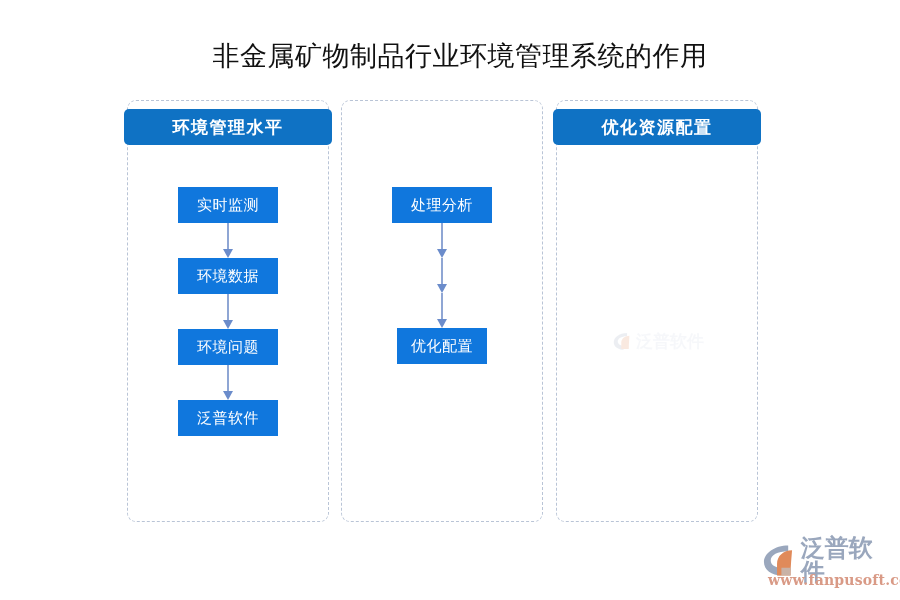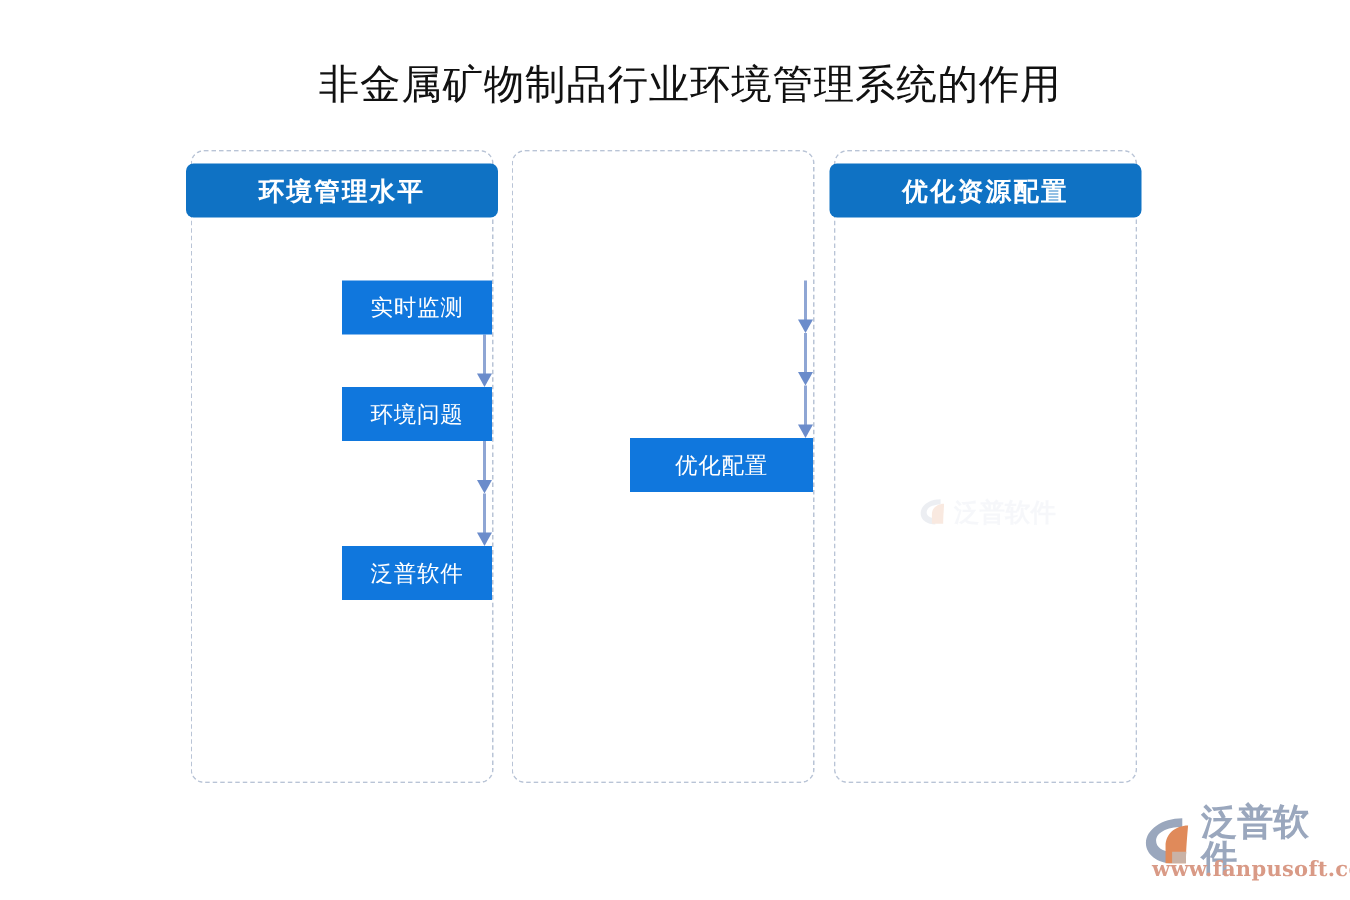--- a/index.html
+++ b/index.html
@@ -74,38 +74,38 @@
     z-index: 3;
   }
 
   .node-stack {
     position: absolute;
     top: 86px;
     left: 0;
     width: 100%;
     display: flex;
     flex-direction: column;
-    align-items: flex-end;
+    align-items: center;
   }
 
   .node {
     width: 100px;
     height: 36px;
     background: #1077dd;
     color: #ffffff;
     font-size: 15px;
     display: flex;
     align-items: center;
     justify-content: center;
     letter-spacing: 0.5px;
     white-space: nowrap;
     position: relative;
     z-index: 2;
   }
-  .node.wide { width: 122px; }
+  .node.wide { width: 90px; }
 
   .connector {
     width: 11px;
     height: 35px;
     position: relative;
   }
   .connector .shaft {
     position: absolute;
     left: 50%;
     transform: translateX(-50%);
@@ -189,35 +189,37 @@
 <div class="diagram">
 
   <div class="column c1">
     <div class="col-header">环境管理水平</div>
     <div class="node-stack">
       <div class="node">实时监测</div>
       <div class="connector">
         <div class="shaft"></div>
         <div class="head"></div>
       </div>
+      <div class="node">环境数据</div>
+      <div class="connector">
+        <div class="shaft"></div>
+        <div class="head"></div>
+      </div>
       <div class="node">环境问题</div>
-      <div class="connector">
-        <div class="shaft"></div>
-        <div class="head"></div>
-      </div>
       <div class="connector">
         <div class="shaft"></div>
         <div class="head"></div>
       </div>
       <div class="node">泛普软件</div>
     </div>
   </div>
 
   <div class="column c2">
     <div class="node-stack">
+      <div class="node">处理分析</div>
       <div class="connector">
         <div class="shaft"></div>
         <div class="head"></div>
       </div>
       <div class="connector">
         <div class="shaft"></div>
         <div class="head"></div>
       </div>
       <div class="connector">
         <div class="shaft"></div>

